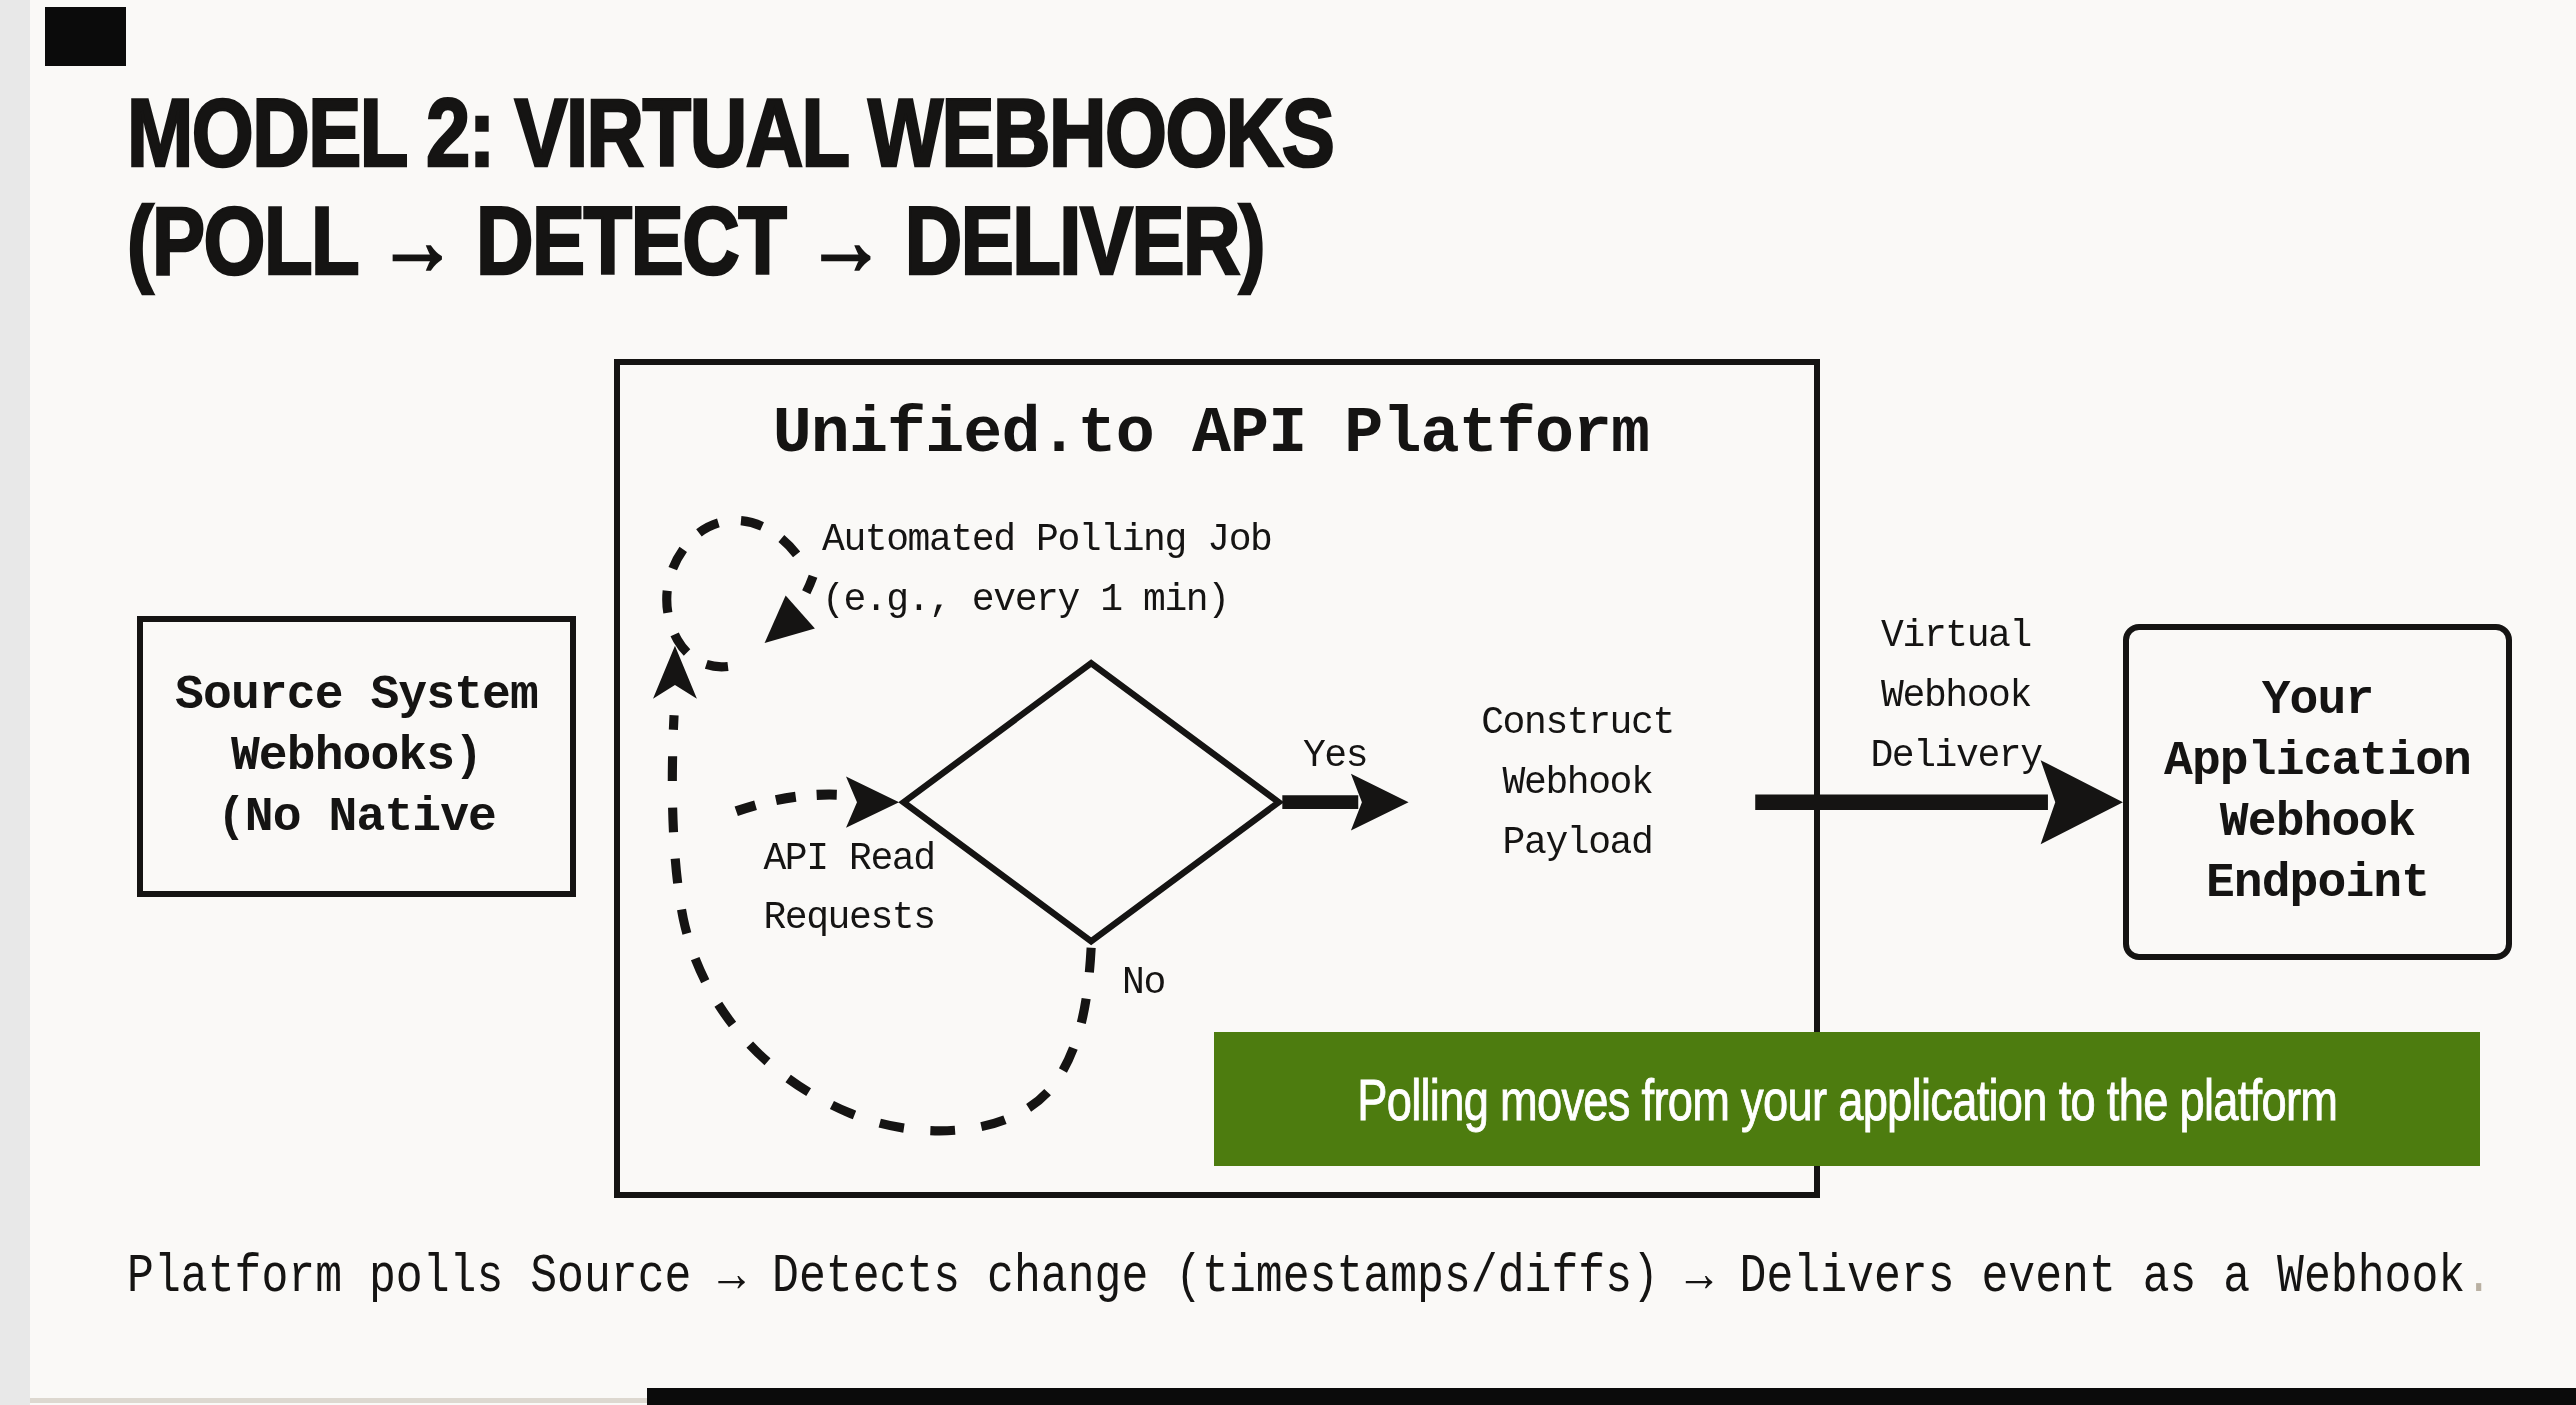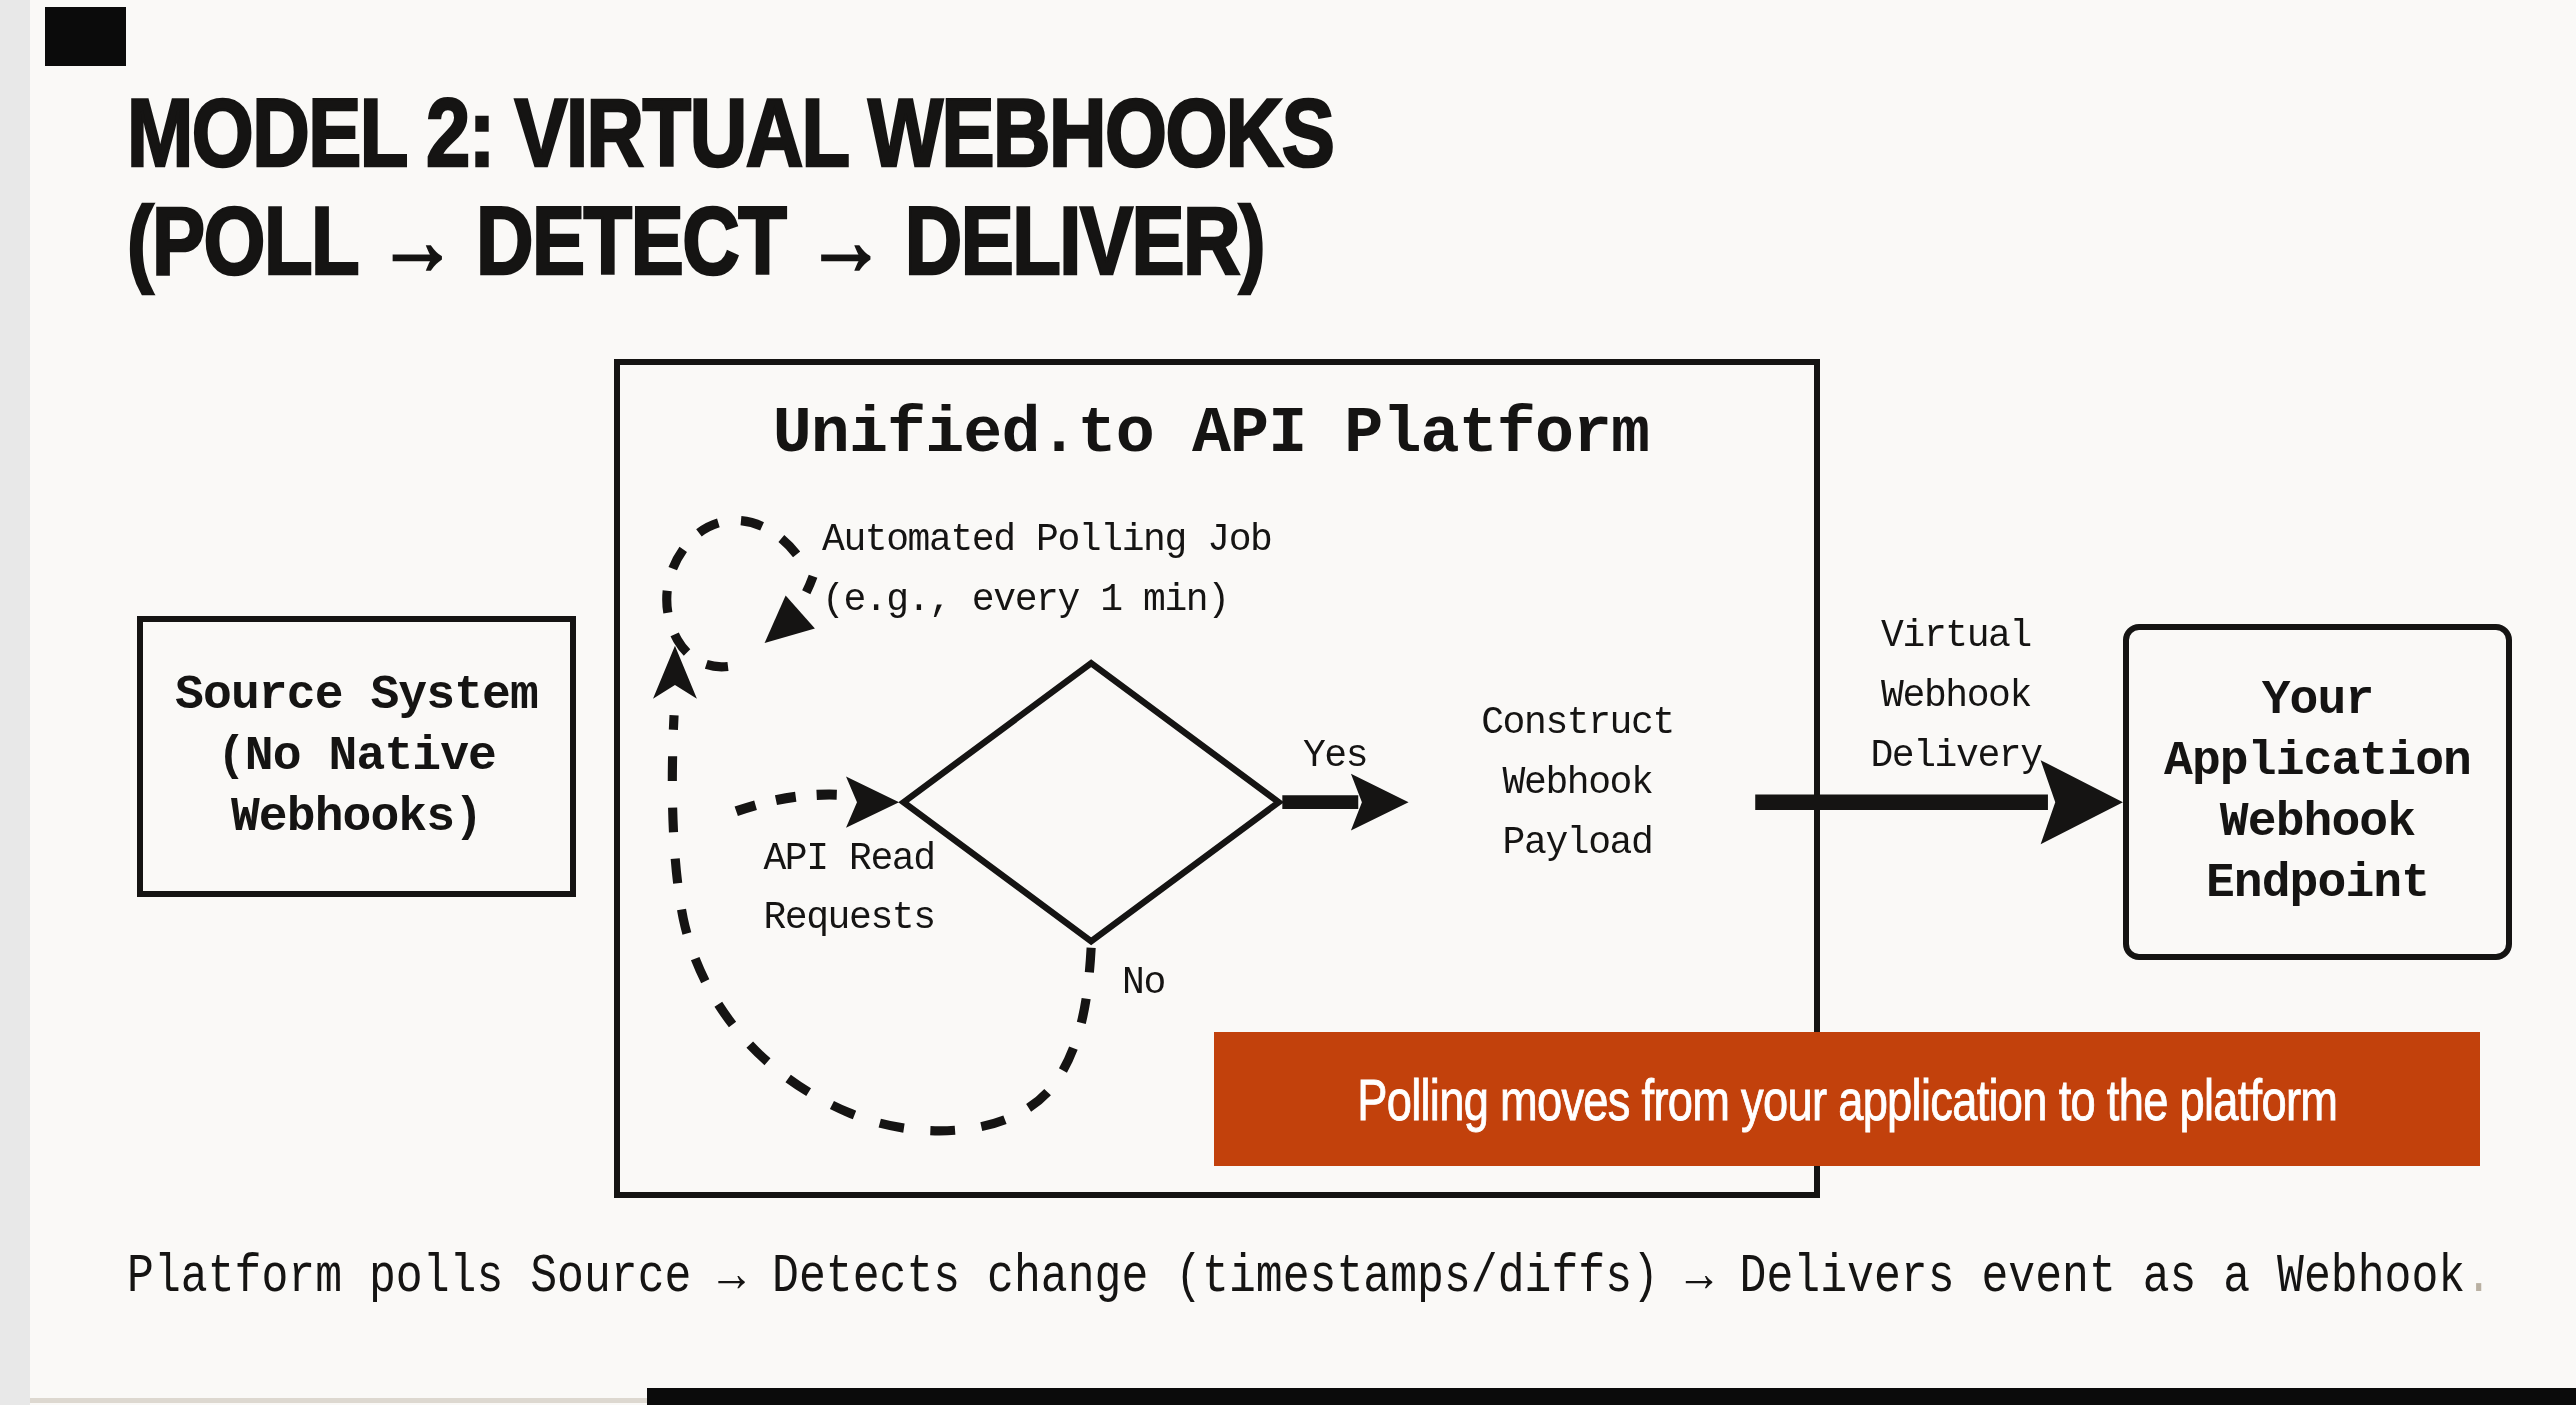--- a/index.html
+++ b/index.html
@@ -36,21 +36,21 @@
   .decision-label{left:919px;top:744px;width:284px;text-align:center;}
   .yes-label{left:1250px;top:726px;width:110px;text-align:center;}
   .no-label{left:1092px;top:953px;}
   .payload-label{left:1287px;top:693px;width:521px;text-align:center;line-height:60px;}
   .delivery-label{left:1784px;top:606px;width:284px;text-align:center;line-height:60px;}
   
   .overlay{position:absolute;left:0;top:0;width:2576px;height:1405px;z-index:3;}
   
   .banner{
     position:absolute;left:1184px;top:1032px;width:1266px;height:134px;
-    background:#c2410c;z-index:5;
+    background:#4d7c0f;z-index:5;
     display:flex;align-items:center;justify-content:center;
   }
   .banner-text{
     color:#ffffff;font-family:"Liberation Sans","DejaVu Sans",sans-serif;
     font-size:58px;font-weight:400;letter-spacing:-0.9px;white-space:nowrap;
     transform:scaleX(0.78);transform-origin:center;
     -webkit-text-stroke:0.9px #ffffff;
   }
   
   .caption{
@@ -69,22 +69,22 @@
 
 <div class="canvas">
 
   <div class="title">
     <div>MODEL 2: VIRTUAL WEBHOOKS</div>
     <div>(POLL → DETECT → DELIVER)</div>
   </div>
 
   <div class="node box-source mono-bold">
     <div>Source System</div>
+    <div>Webhooks)</div>
     <div>(No Native</div>
-    <div>Webhooks)</div>
   </div>
 
   <div class="node box-platform"></div>
   <div class="lbl platform-title">Unified.to API Platform</div>
 
   <svg class="overlay" viewBox="0 0 2816 1536">
 
     <polygon points="955,877 1160,725 1365,877 1160,1029" fill="#faf9f7" stroke="#151413" stroke-width="7"></polygon>
 
     <path d="M 838 606 C 800 558 746 558 716 598 C 692 630 690 668 708 700 C 723 726 749 734 775 726" fill="none" stroke="#151413" stroke-width="10" stroke-dasharray="24 25"></path>

